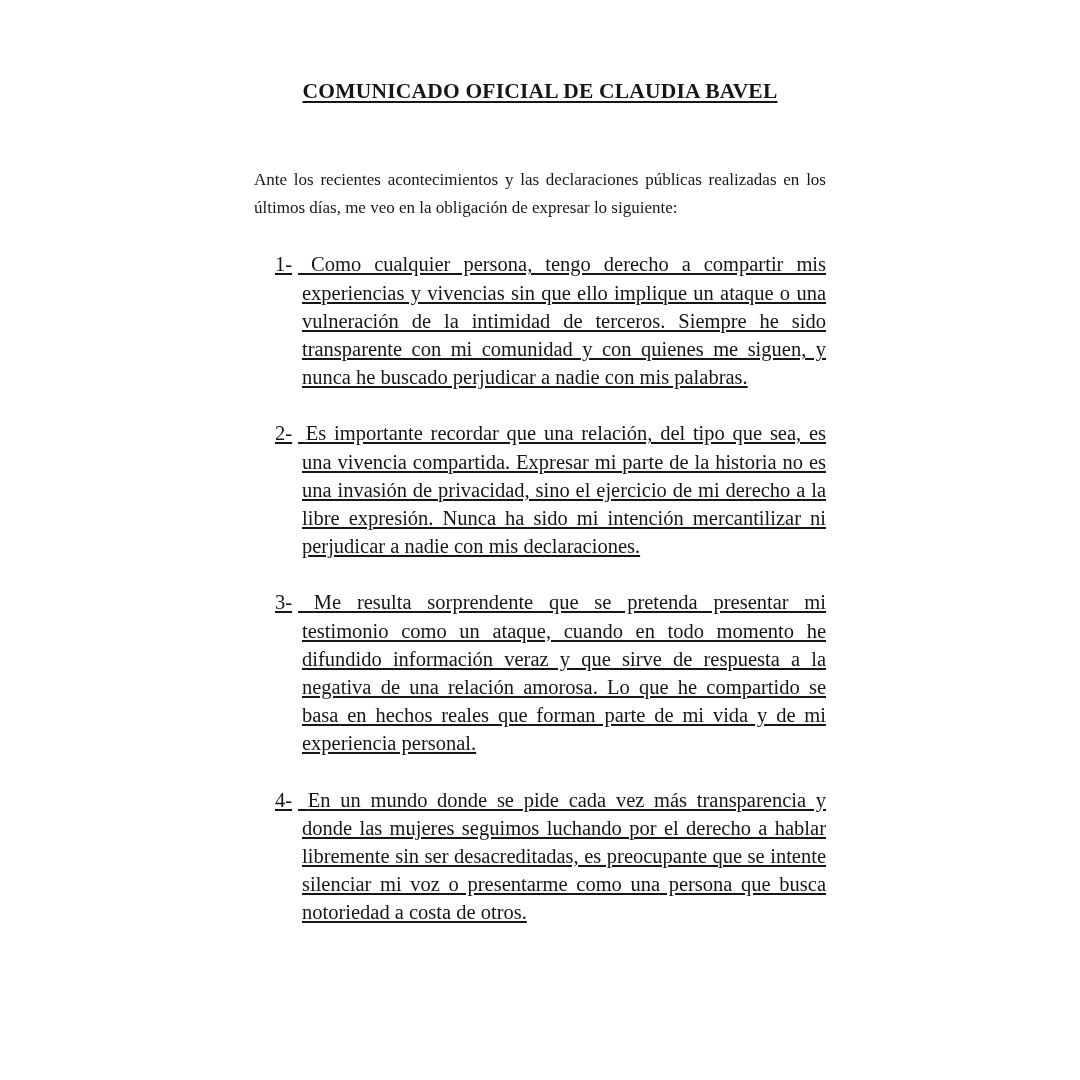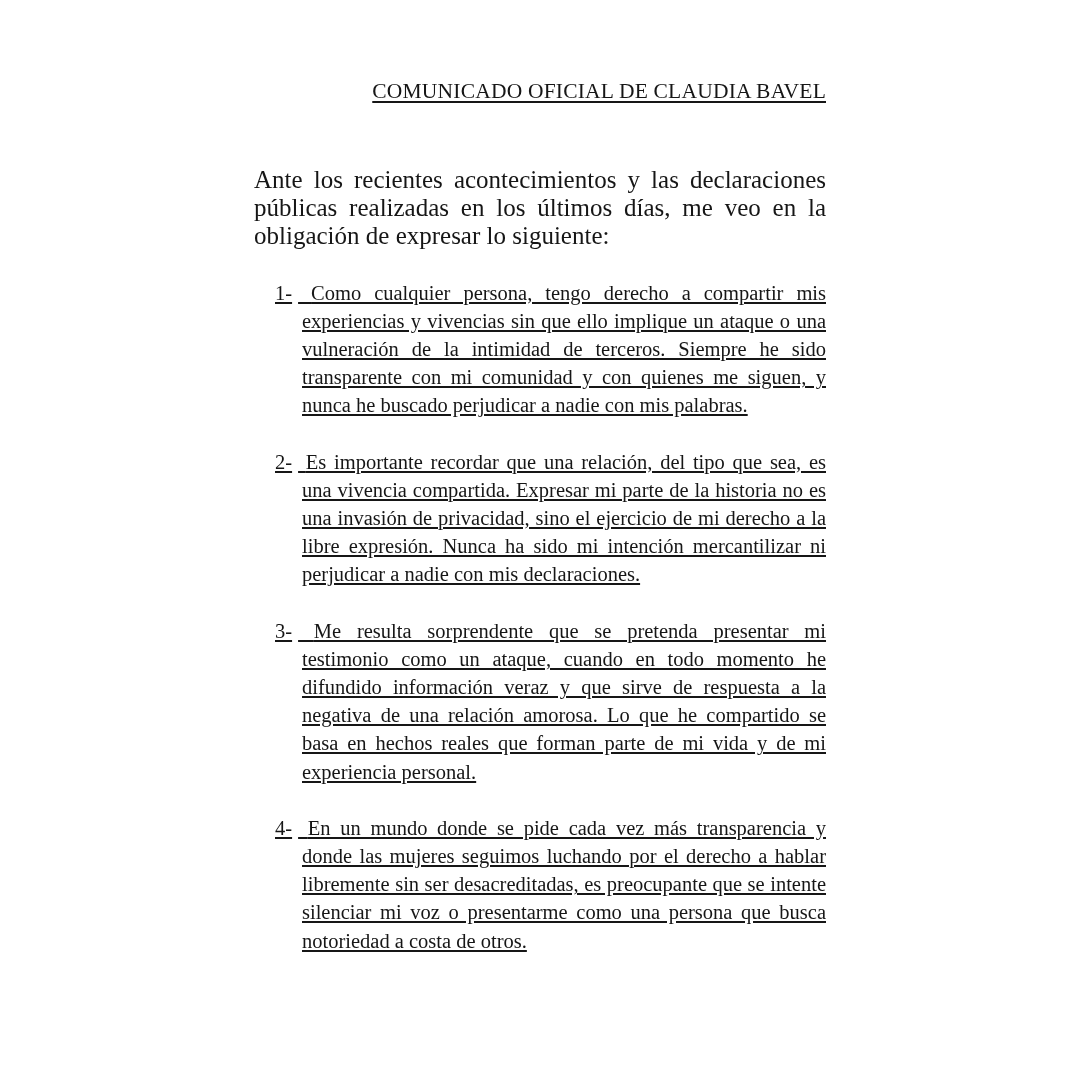--- a/index.html
+++ b/index.html
@@ -15,30 +15,30 @@
     overflow: hidden;
   }
   .page {
     width: 572px;
     margin: 0 auto;
     padding-top: 78px;
   }
   .doc-title {
     margin: 0;
     font-size: 21.5px;
-    font-weight: normal;
-    text-align: right;
+    font-weight: bold;
+    text-align: center;
     text-decoration: underline;
     text-underline-offset: 3px;
     letter-spacing: 0.2px;
     line-height: 26px;
   }
   .intro {
     margin: 62px 0 0 0;
-    font-size: 25px;
+    font-size: 17px;
     line-height: 28.2px;
     text-align: justify;
   }
   .items {
     margin-top: 0;
   }
   .item {
     margin: 28px 0 0 0;
     font-size: 20.5px;
     line-height: 28.2px;

